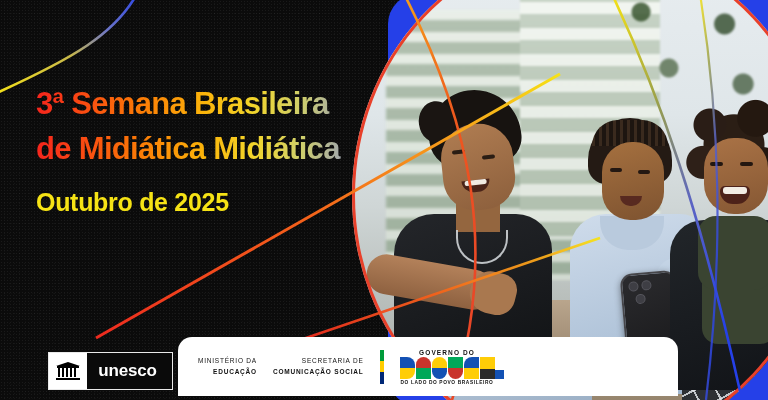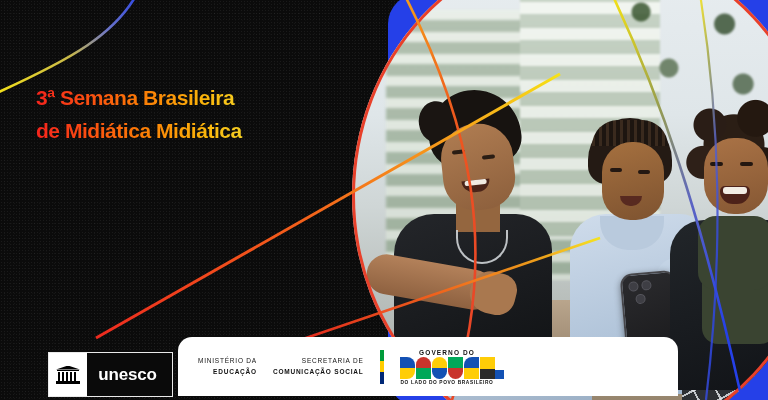--- a/index.html
+++ b/index.html
@@ -287,21 +287,21 @@
   
   .copy {
     position:absolute; left:36px; top:78px; width:400px;
   }
   .kicker {
     font-size:25px; font-weight:700; color:#fff;
     letter-spacing:-.015em; line-height:1.15;
   }
   .headline {
     margin-top:8px;
-    font-size:21px; font-weight:800; line-height:1.18;
+    font-size:31px; font-weight:800; line-height:1.18;
     letter-spacing:-.022em;
     background:linear-gradient(95deg,
       #f5231d 0%, #fa4a12 12%, #fb7a06 26%,
       #fbb40a 42%, #f3d52a 54%, #cfcf6a 66%,
       #9aa0b6 78%, #4f63d6 90%, #3448d6 100%);
     -webkit-background-clip:text; background-clip:text;
     -webkit-text-fill-color:transparent; color:transparent;
   }
   .dates {
     margin-top:20px;
@@ -357,21 +357,21 @@
   .I  { background:linear-gradient(180deg,#1351b4 0 50%, #ffcd07 50% 100%); border-radius:8px 0 0 0; }
   .L  { background:linear-gradient(180deg,#ffcd07 0 55%, #2b2b2b 55% 100%); }
   .L:after {
     content:""; position:absolute; right:-9px; bottom:0; width:9px; height:9px;
     background:#1351b4;
   }
 
   
   .unesco {
     position:absolute; left:48px; top:352px;
-    width:125px; height:45px;
+    width:125px; height:38px;
     display:flex; align-items:stretch;
     border:1px solid #e9e9e9;
     background:#0a0a0a;
     z-index:6;
   }
   .unesco-mark {
     width:38px; background:#fff;
     display:flex; align-items:center; justify-content:center;
   }
   .temple { width:24px; height:18px; position:relative; }
@@ -495,20 +495,21 @@
     <path d="M 96 338 L 560 74" stroke="url(#gRY)" stroke-width="3" fill="none"></path>
 
     <path d="M 300 340 L 600 238" stroke="url(#gRY)" stroke-width="2.6" fill="none" opacity=".95"></path>
   </svg>
 
   <div class="copy">
 
     <div class="headline">3ª Semana Brasileira</div>
     <div class="headline">de Midiática Midiática</div>
 
+    <div class="dates">Outubro de 2025</div>
   </div>
 
   <div class="unesco">
     <div class="unesco-mark">
       <div class="temple">
         <div class="roof"></div>
           <div class="arch"></div>
         <div class="cols"></div>
           <div class="base"></div>
       </div>

